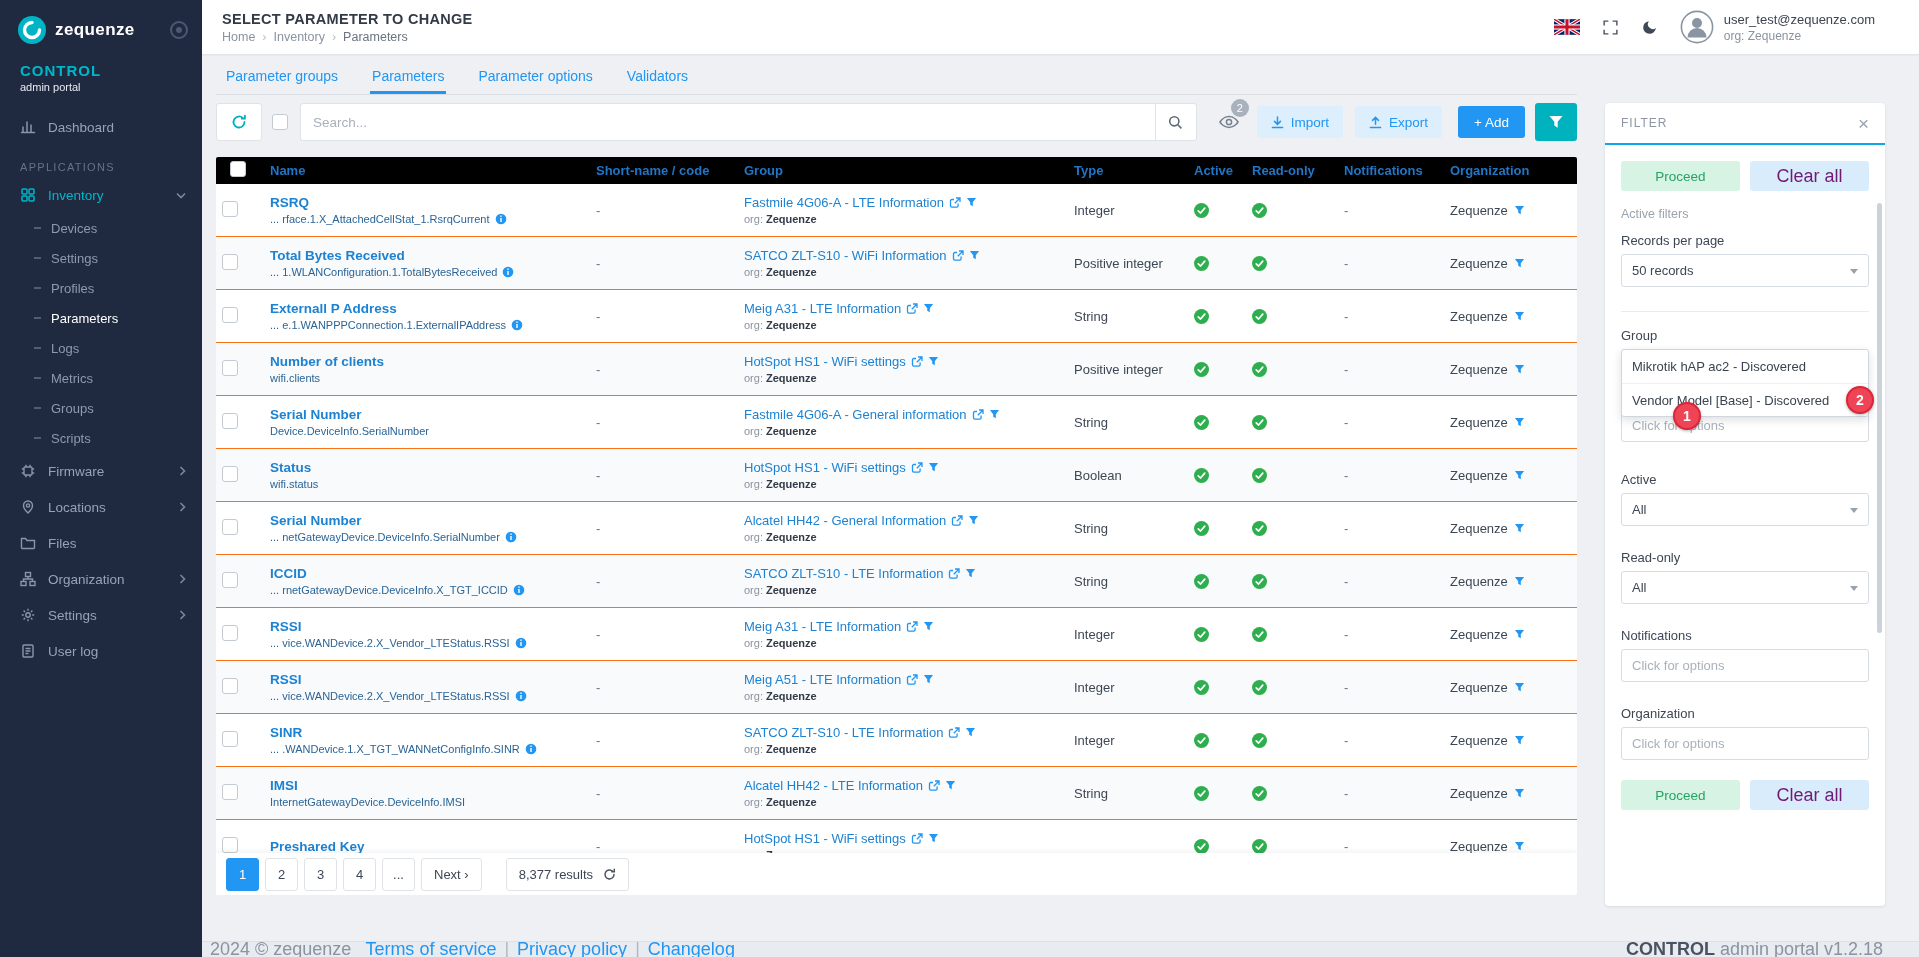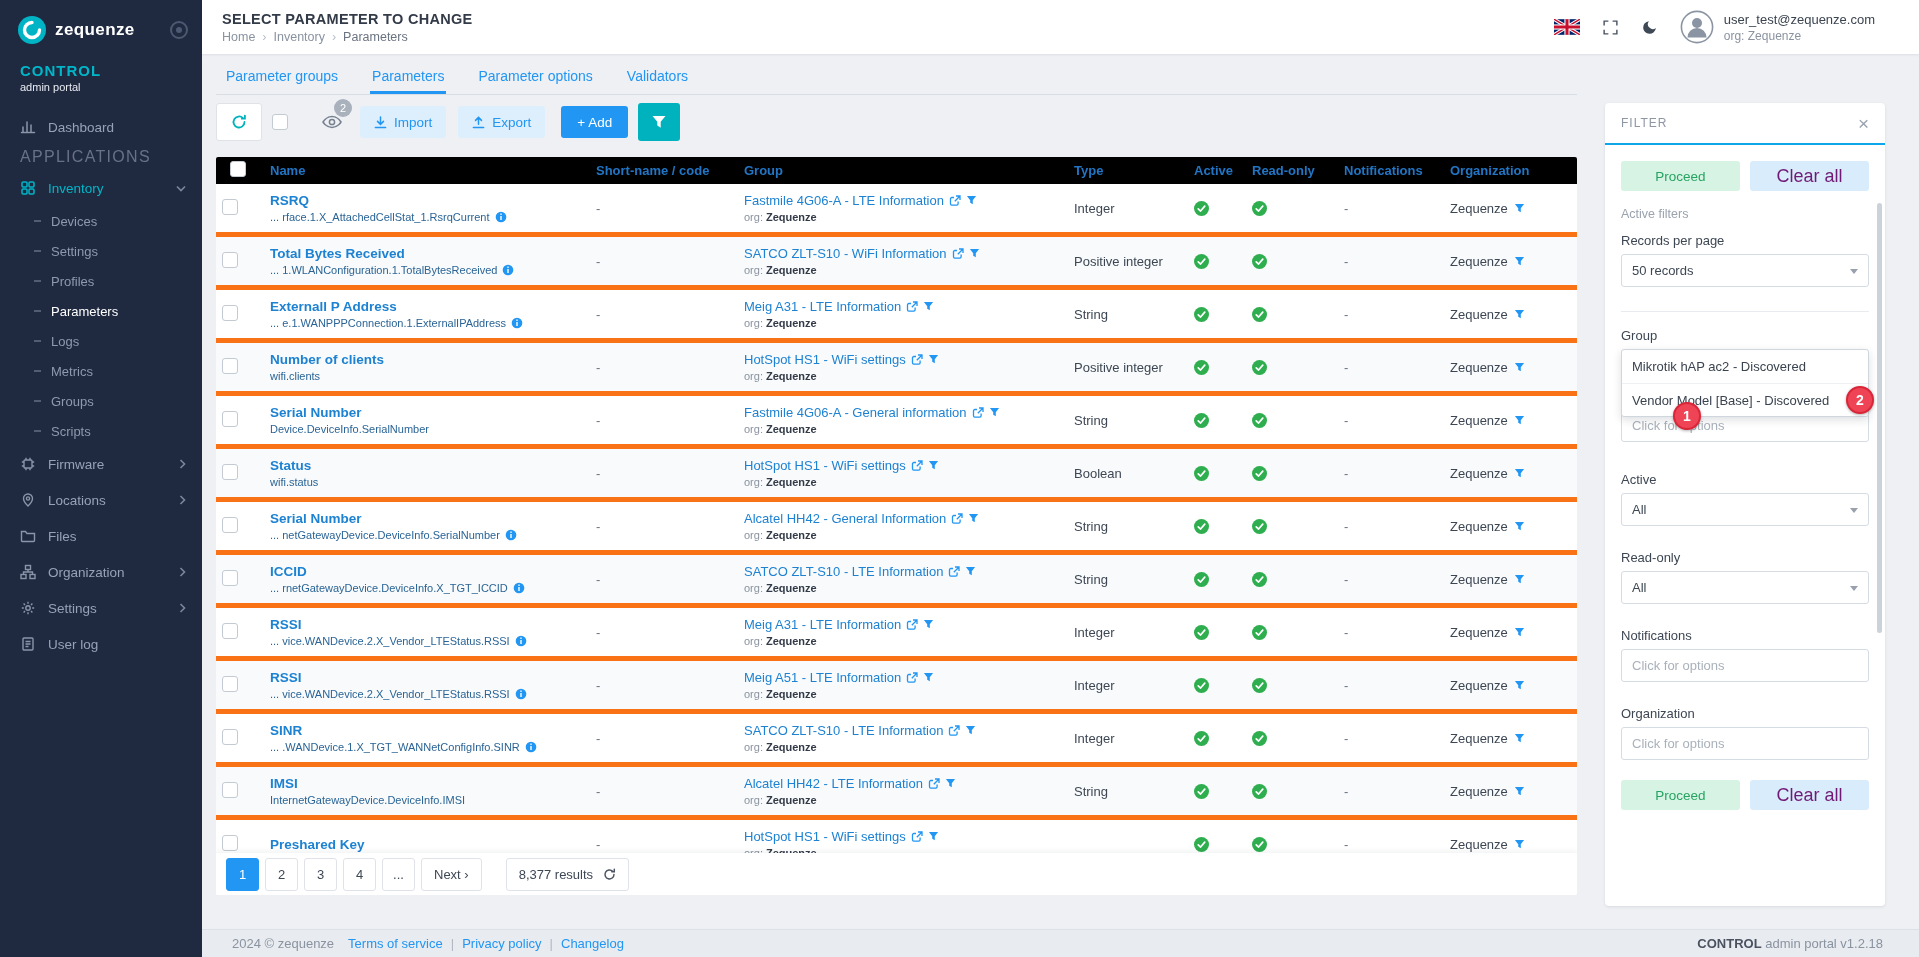--- a/index.html
+++ b/index.html
@@ -14,21 +14,21 @@
   .side-toggle { margin-left:auto; width:18px; height:18px; border:2px solid #4d5971; border-radius:50%; display:flex; align-items:center; justify-content:center; cursor:pointer; }
   .side-toggle i { width:6px; height:6px; background:#4d5971; border-radius:50%; }
   .portal-block { padding:18px 20px 4px 20px; }
   .portal-title { color:#00b7c9; font-size:15px; font-weight:bold; letter-spacing:1px; }
   .portal-sub { color:#e8ebf2; font-size:11px; margin-top:2px; }
   .nav { margin-top:12px; }
   .nav-item { display:flex; align-items:center; height:36px; padding:0 16px 0 20px; font-size:13.5px; color:#98a2b6; cursor:pointer; }
   .nav-item .nicon { width:17px; height:17px; margin-right:11px; display:flex; align-items:center; color:#8b95a9; }
   .nav-item.teal { color:#00b7c9; } .nav-item.teal .nicon { color:#00b7c9; }
   .nav-item .chev { margin-left:auto; display:flex; color:#7d879b; }
-  .section-label { color:#687187; font-size:16px; letter-spacing:1.3px; margin:3px 0 4px 20px; }
+  .section-label { color:#687187; font-size:11px; letter-spacing:1.3px; margin:16px 0 4px 20px; }
   .nav-sub { display:flex; align-items:center; height:30px; padding-left:34px; font-size:13px; color:#8f99ad; cursor:pointer; }
   .nav-sub .dash { width:7px; height:2px; background:#525c72; margin-right:10px; }
   .nav-sub.active { color:#ffffff; }
 
   
   .main { flex:1; display:flex; flex-direction:column; min-width:0; }
   .topbar { height:54px; background:#fff; box-shadow:0 1px 2px rgba(20,30,50,.08); display:flex; align-items:center; justify-content:space-between; padding:0 44px 0 20px; z-index:5; }
   .tb-left .page-title { font-size:14.5px; font-weight:bold; color:#333b48; letter-spacing:.3px; }
   .crumbs { display:flex; align-items:center; margin-top:3px; font-size:12.5px; color:#8a93a0; }
   .crumb + .crumb::before { content:"›"; margin:0 7px; color:#b6bcc6; }
@@ -63,21 +63,21 @@
   .add-btn { height:32px; padding:0 16px; background:#2196f3; color:#fff; font-size:13.5px; margin-left:16px; }
   .funnel-btn { width:42px; height:38px; background:#00b2bd; margin-left:10px; }
   .ml12 { margin-left:12px; }
 
   
   .table-wrap { margin-top:16px; height:738px; position:relative; overflow:hidden; background:#fff; border-radius:2px; }
   .grid-row { display:grid; grid-template-columns:38px 336px 148px 330px 120px 58px 92px 106px 1fr; align-items:center; }
   .thead { height:27px; background:#000000; font-size:13px; font-weight:bold; color:#2175c4; }
   .thead .td { padding:0 6px; }
   .td.c-check { padding-left:14px; }
-  .trow { height:53px; border-bottom:5px solid #f97316; background:#fff; font-size:13px; }
+  .trow { height:53px; border-bottom:1px solid #f97316; background:#fff; font-size:13px; }
   .trow:nth-child(even) { background:#f8fafb; }
   .trow .td { padding:0 6px; overflow:hidden; white-space:nowrap; }
   .c-name, .c-group { display:flex; flex-direction:column; justify-content:center; gap:3px; }
   .c-name { padding-left:16px !important; }
   .link { color:#1d82d2; cursor:pointer; }
   .name-link { font-size:13.5px; font-weight:bold; color:#1d82d2; cursor:pointer; }
   .name-sub { display:flex; align-items:center; gap:5px; font-size:11px; color:#2a6496; }
   .group-main { display:flex; align-items:center; gap:5px; font-size:13px; }
   .org-line { font-size:11px; }
   .org-prefix { color:#8a93a0; }
@@ -116,21 +116,21 @@
   .g-option { height:33px; display:flex; align-items:center; padding:0 10px; font-size:13px; color:#3a434f; cursor:pointer; }
   .g-option + .g-option { border-top:1px solid #eef1f4; }
   .click-box { margin-top:-8px; position:relative; z-index:1; color:#a9b1bb; }
   .ann-badge { position:absolute; width:28px; height:28px; border-radius:50%; background:#ef4456; border:2px solid #d92638; color:#fff; font-size:14px; font-weight:bold; display:flex; align-items:center; justify-content:center; z-index:6; box-shadow:0 1px 3px rgba(0,0,0,.3); }
   .badge-1 { top:74px; left:52px; }
   .badge-2 { top:36px; right:-6px; }
   .panel-scrollbar { position:absolute; right:3px; top:100px; width:5px; height:430px; background:#ccd2da; border-radius:3px; }
   .fp-bottom { display:flex; gap:10px; margin-top:4px; }
 
   
-  .footer { height:28px; background:#e8ebf0; border-top:1px solid #dde1e7; display:flex; align-items:center; justify-content:space-between; padding:0 36px 0 30px; font-size:13px; color:#8a93a0; }
+  .footer { height:16px; background:#e8ebf0; border-top:1px solid #dde1e7; display:flex; align-items:center; justify-content:space-between; padding:0 36px 0 8px; font-size:18px; color:#8a93a0; }
   .f-links { display:flex; align-items:center; }
   .flink { color:#2196f3; cursor:pointer; }
   .flink + .flink::before { content:"|"; color:#b0b8c2; margin:0 8px; cursor:default; }
   .f-copy { margin-right:14px; }
   .f-left { display:flex; align-items:center; }
   .f-right b { color:#4a5260; }
   svg { display:block; }
 </style>
 </head>
 <body>
@@ -351,20 +351,31 @@
         <div class="toolbar">
           <button class="btn refresh-btn">
             <span>
                 <svg width="16" height="16" viewBox="0 0 16 16" fill="none" stroke="#00b2bd" stroke-width="1.8" stroke-linecap="round">
                   <path d="M13.5 8A5.5 5.5 0 1 1 11.9 4.1"></path>
                   <path d="M13.9 1.6v3.1h-3.1"></path>
                 </svg>
               </span>
           </button>
           <span class="checkbox tb-check"></span>
+          <div class="search-wrap">
+            <input class="search-input" placeholder="Search..." style="">
+            <button class="btn search-btn">
+              <span>
+                  <svg width="15" height="15" viewBox="0 0 15 15" fill="none" stroke="#5f6a77" stroke-width="1.6">
+                    <circle cx="6.3" cy="6.3" r="4.6"></circle>
+                    <path d="m9.8 9.8 3.6 3.6"></path>
+                  </svg>
+                </span>
+            </button>
+          </div>
           <button class="btn eye-btn">
             <span>
                 <svg width="20" height="14" viewBox="0 0 20 14" fill="none" stroke="#76808e" stroke-width="1.5">
                   <path d="M1 7s3.2-5.5 9-5.5S19 7 19 7s-3.2 5.5-9 5.5S1 7 1 7Z"></path>
                   <circle cx="10" cy="7" r="2.6"></circle>
                 </svg>
               </span>
             <span class="eye-badge">2</span>
           </button>
           <button class="btn soft-blue">

